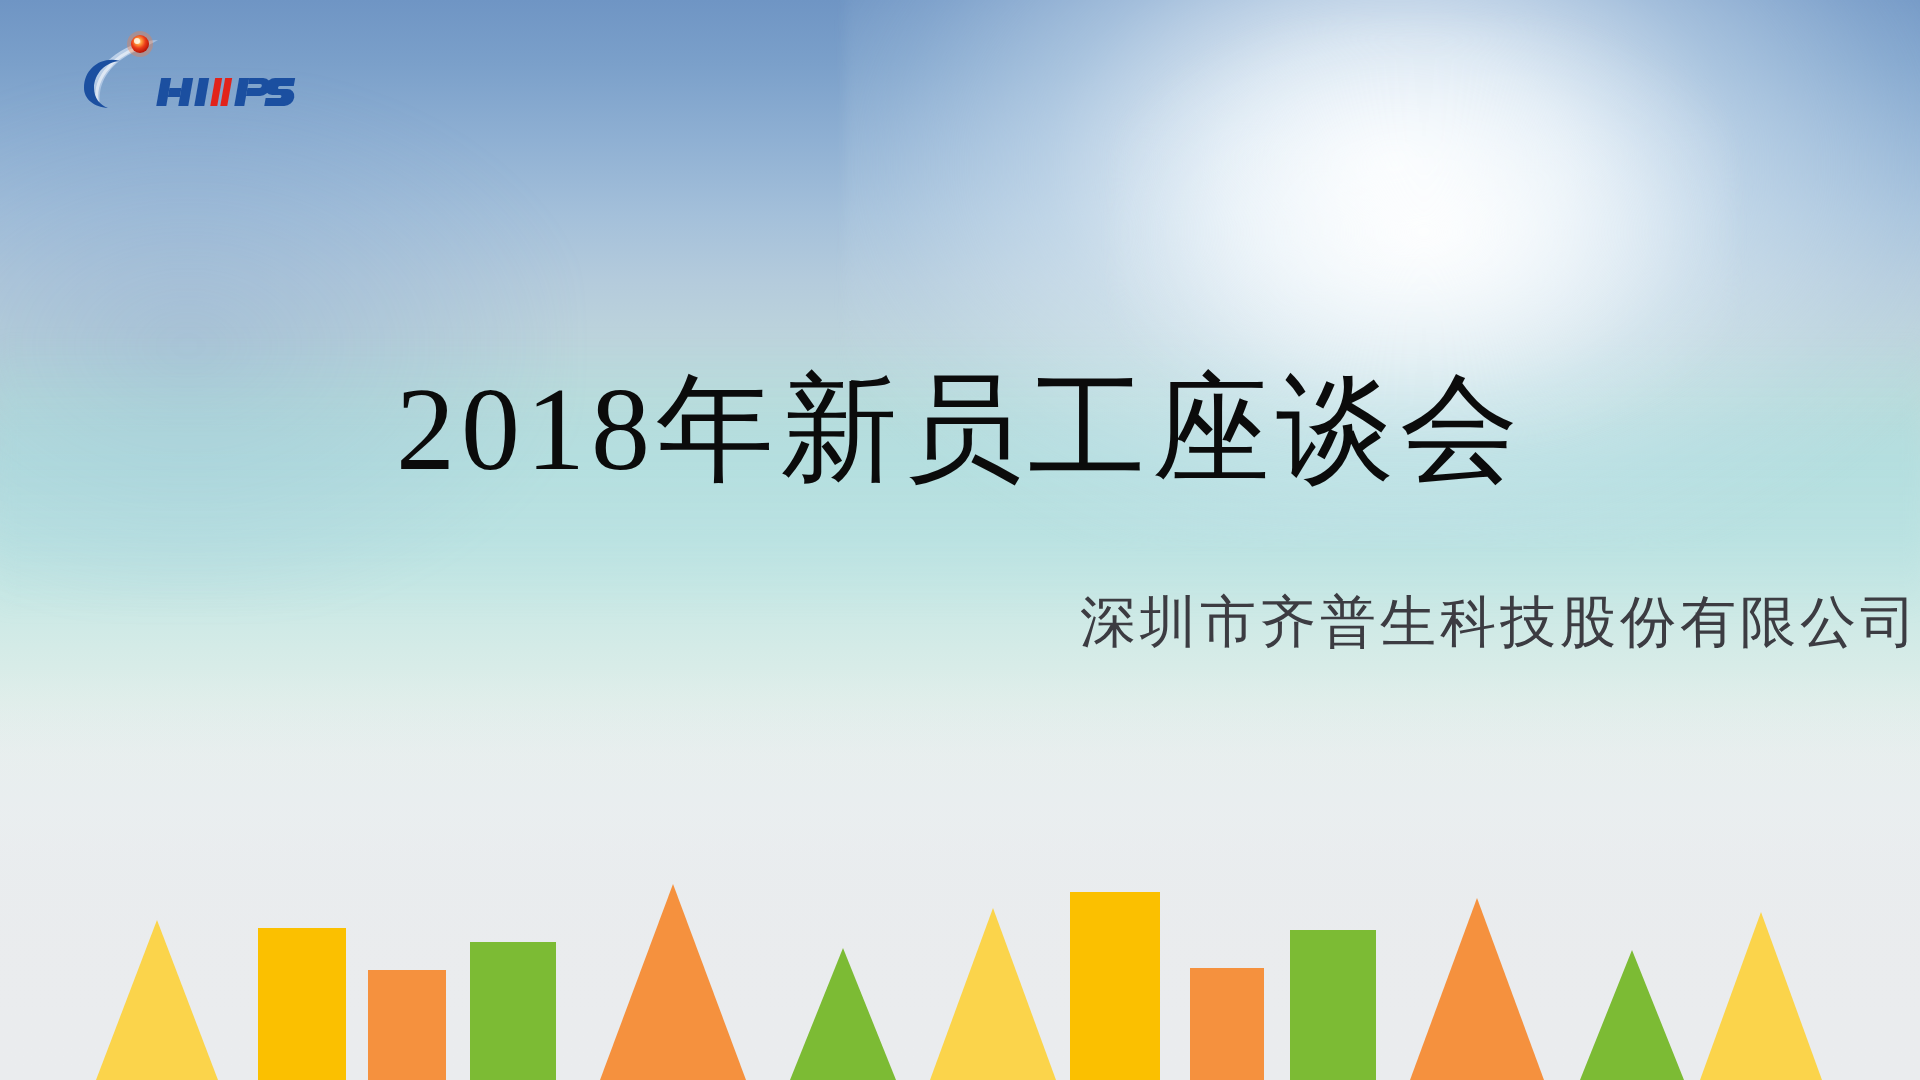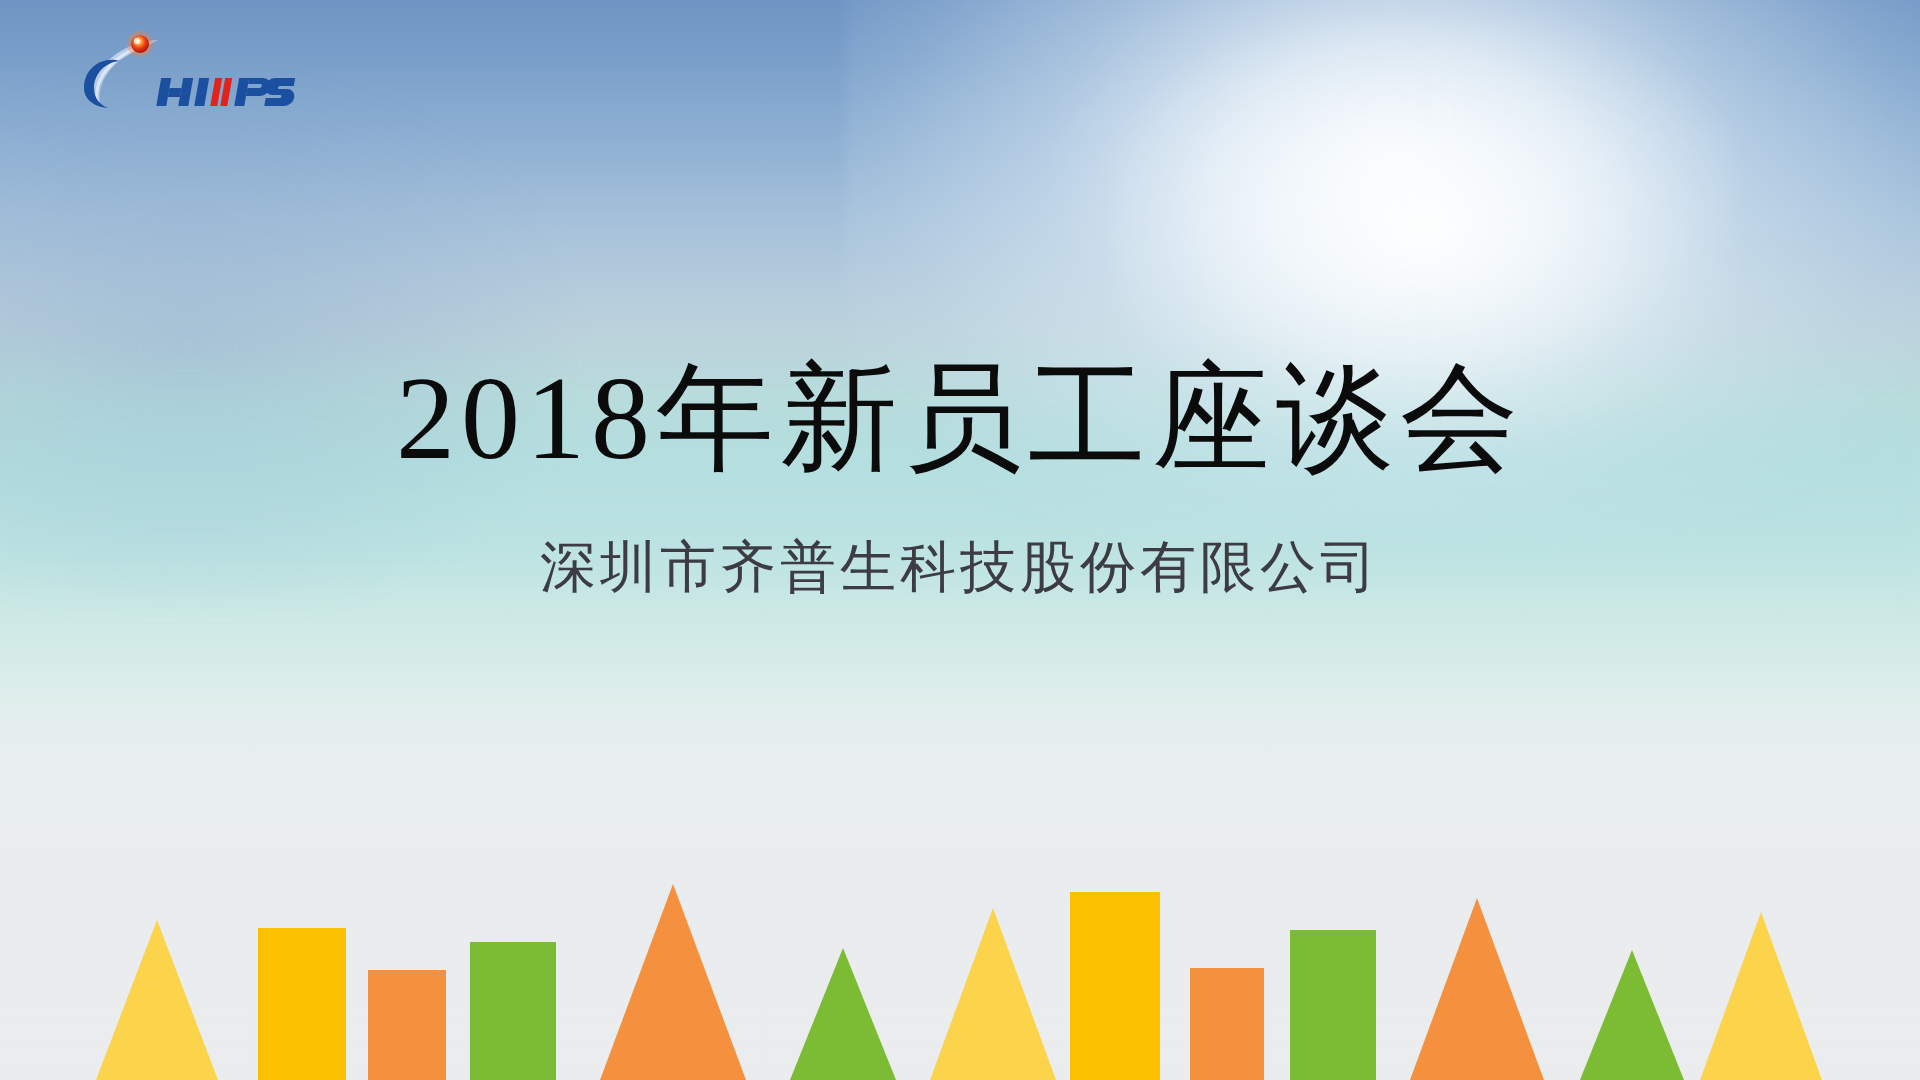--- a/index.html
+++ b/index.html
@@ -122,39 +122,40 @@
 
   
   .title-block {
     position: absolute;
     left: 0; right: 0;
     top: 350px;
     text-align: center;
   }
 
   .slide-title {
-    margin: 5px;
+    margin: 16px;
     font-family: "Liberation Serif", "DejaVu Serif", serif;
     font-size: 118px;
     line-height: 1.08;
     font-weight: 400;
     color: #0b0b0b;
     letter-spacing: 6px;
     white-space: nowrap;
   }
 
   .slide-subtitle {
-    margin: 52px 0 0 0;
+    margin: 96px 0 0 0;
     font-family: "Liberation Serif", "DejaVu Serif", serif;
     font-size: 56px;
     line-height: 1.2;
     font-weight: 400;
     color: #3c3c42;
     letter-spacing: 4px;
     white-space: nowrap;
+    text-align: right;
   }
 
   
   .deco-band {
     position: absolute;
     left: 0;
     bottom: 0;
     width: 1920px;
     height: 250px;
   }

